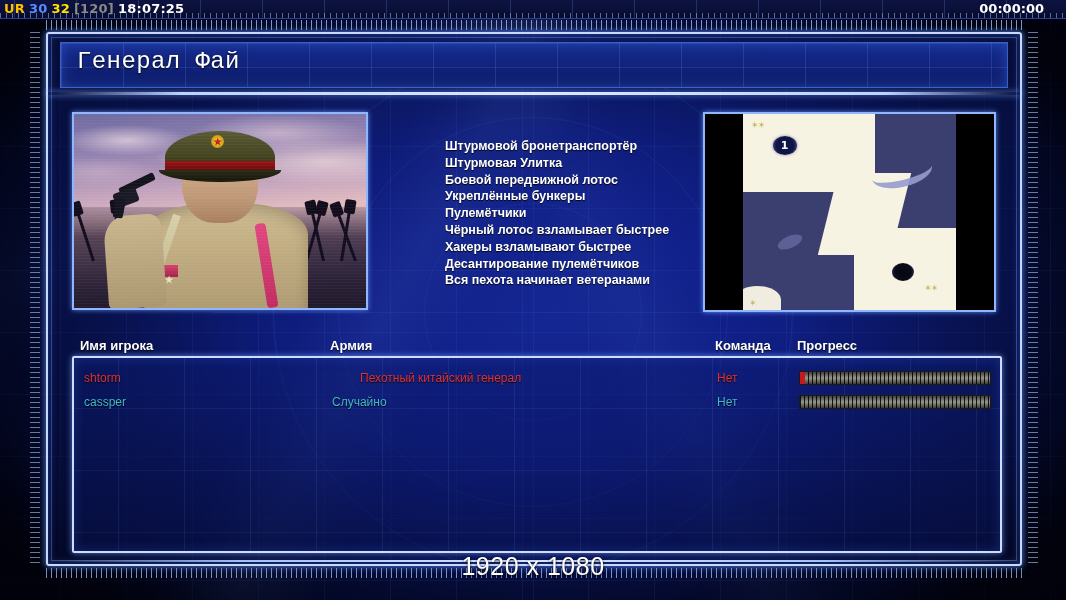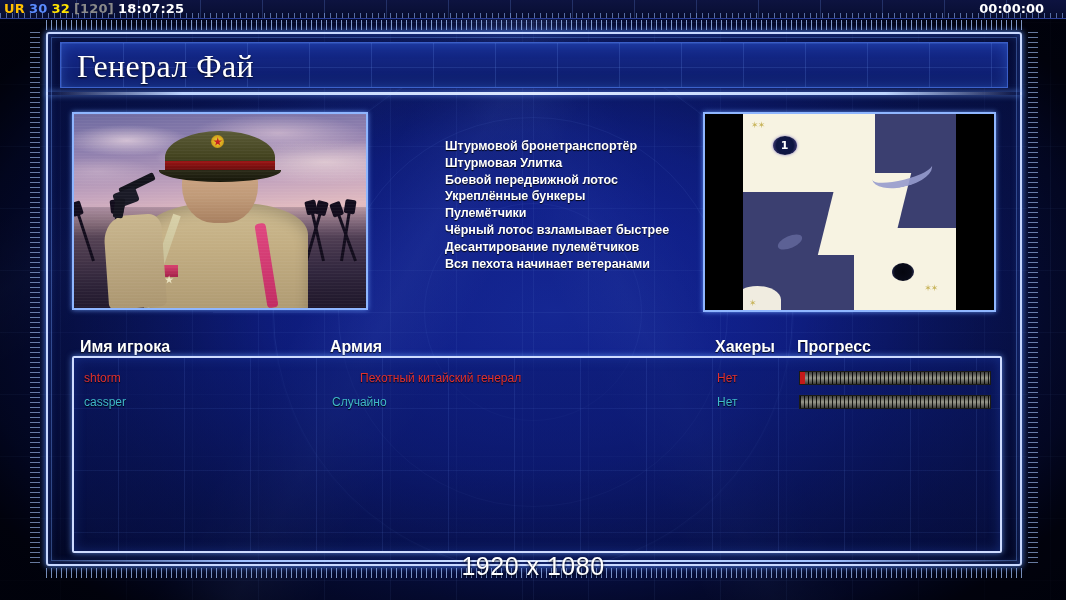--- a/index.html
+++ b/index.html
@@ -156,24 +156,24 @@
   }
   .title-panel .tp-grid{
     position:absolute; inset:0;
     background-image:
       linear-gradient(to right, rgba(120,165,255,.18) 1px, transparent 1px),
       linear-gradient(to bottom, rgba(120,165,255,.14) 1px, transparent 1px);
     background-size:62px 24px;
   }
   .title-text{
     position:absolute; left:16px; top:5px;
-    font-size:32px; color:#ffffff; font-weight:400;
+    font-size:24px; color:#ffffff; font-weight:400;
     letter-spacing:.4px;
     text-shadow:0 1px 2px rgba(0,0,0,.85);
-    font-family:Liberation Serif, serif;
+    font-family:Liberation Mono, monospace;
   }
   .title-underline{
     position:absolute; left:46px; top:92px; width:976px; height:3px;
     background:linear-gradient(90deg, rgba(160,200,255,0) 0%, #bcd4ff 14%, #dce8ff 50%, #bcd4ff 86%, rgba(160,200,255,0) 100%);
     box-shadow:0 0 6px rgba(110,160,255,.8);
     z-index:21;
   }
 
   
   .content{
@@ -386,21 +386,21 @@
     color:#c8b45a; font-size:9px; letter-spacing:-1px;
   }
 
   
   .table-headers{
     position:absolute; left:60px; top:338px; width:948px; height:18px;
     z-index:20;
   }
   .th{
     position:absolute; top:0;
-    font-size:16px; font-weight:bold; color:#ffffff;
+    font-size:13px; font-weight:bold; color:#ffffff;
     text-shadow:0 1px 1px rgba(0,0,0,.9);
     white-space:nowrap;
   }
   .th-name    { left:20px; }
   .th-army    { left:270px; }
   .th-team    { left:655px; }
   .th-progress{ left:737px; }
 
   .list-panel{
     position:absolute; left:72px; top:356px; width:930px; height:197px;
@@ -528,20 +528,21 @@
       </div>
     </div>
 
     <div class="abilities">
       <div class="ability">Штурмовой бронетранспортёр</div>
       <div class="ability">Штурмовая Улитка</div>
       <div class="ability">Боевой передвижной лотос</div>
       <div class="ability">Укреплённые бункеры</div>
       <div class="ability">Пулемётчики</div>
       <div class="ability">Чёрный лотос взламывает быстрее</div>
+      <div class="ability">Хакеры взламывают быстрее</div>
       <div class="ability">Десантирование пулемётчиков</div>
       <div class="ability">Вся пехота начинает ветеранами</div>
     </div>
 
     <div class="map-box">
       <div class="map-inner">
         <div class="map-canvas">
           <div class="map-shape-a"></div>
           <div class="map-shape-b"></div>
           <div class="map-shape-c"></div>
@@ -557,21 +558,21 @@
           <div class="map-hole"></div>
         </div>
       </div>
     </div>
 
   </div>
 
   <div class="table-headers">
     <div class="th th-name">Имя игрока</div>
     <div class="th th-army">Армия</div>
-    <div class="th th-team">Хакеры</div>
+    <div class="th th-team">Команда</div>
     <div class="th th-progress">Прогресс</div>
   </div>
 
   <div class="list-panel">
     <div class="lp-grid"></div>
 
     <div class="player-row" style="top:10px;">
       <div class="pr-name" style="color:#e03030;">shtorm</div>
       <div class="pr-army" style="color:#e03030;padding-left:28px;">Пехотный китайский генерал</div>
       <div class="pr-team" style="color:#e03030;">Нет</div>

